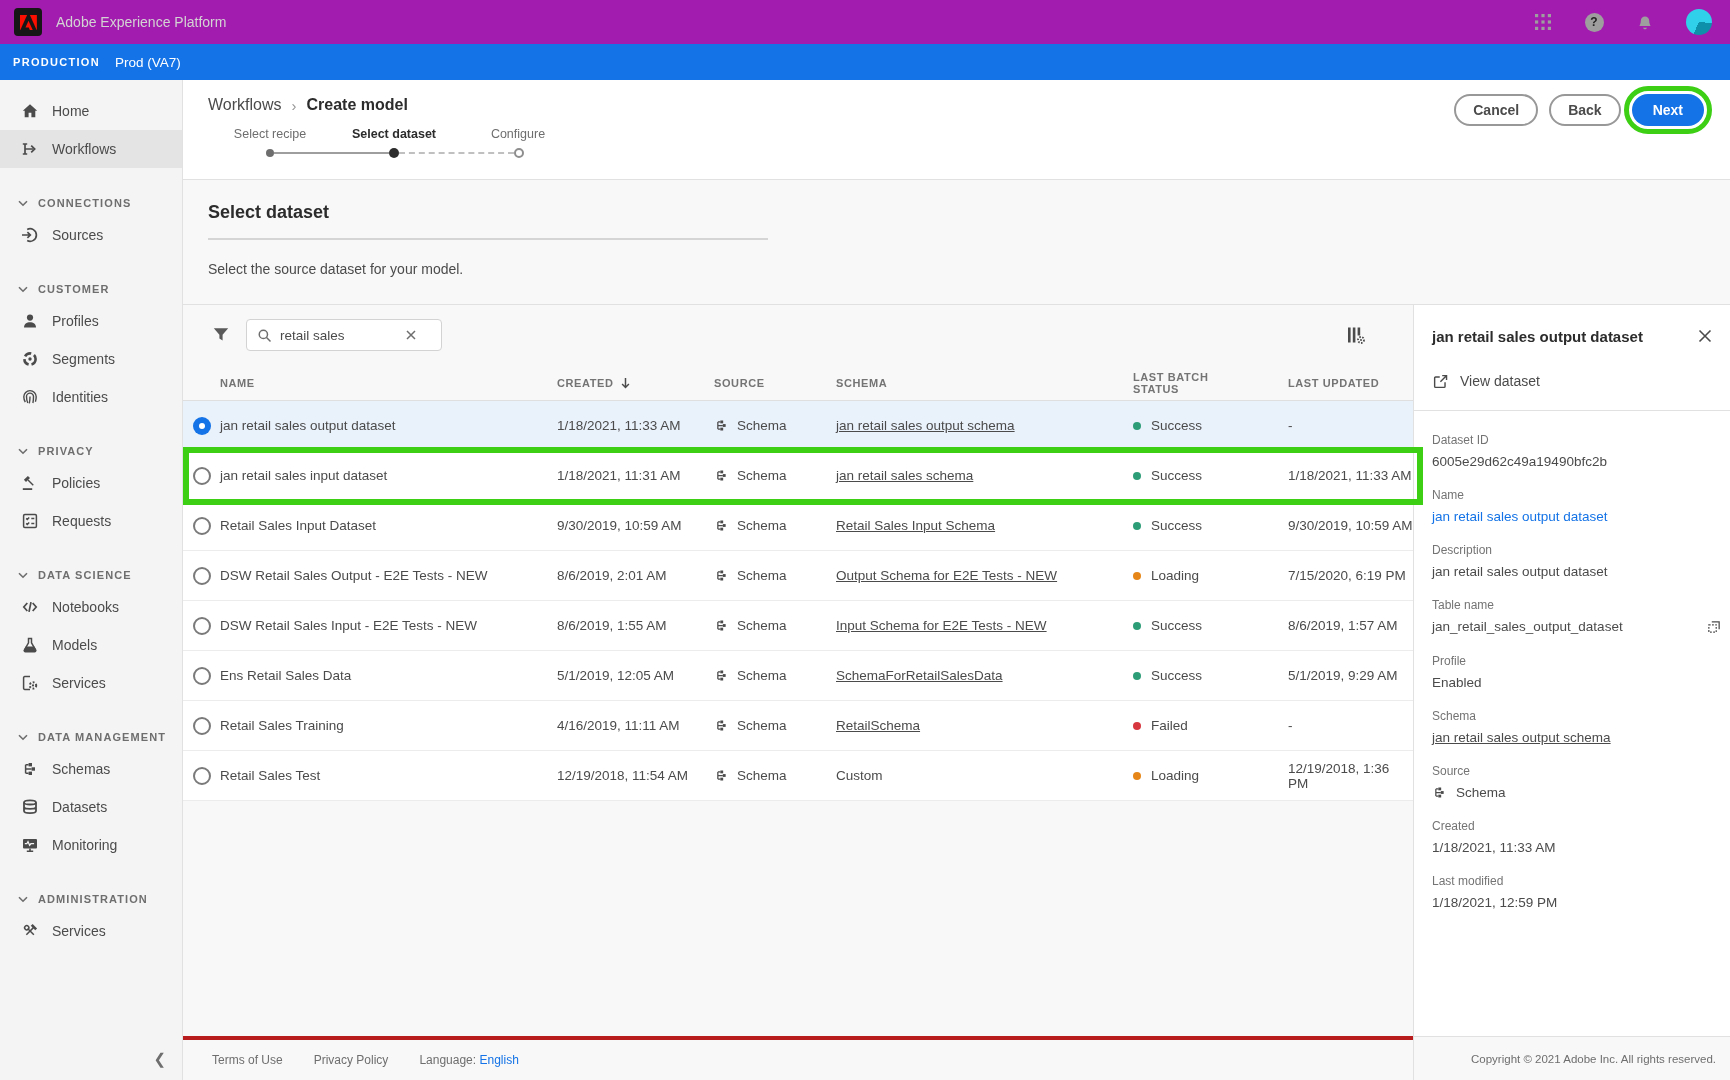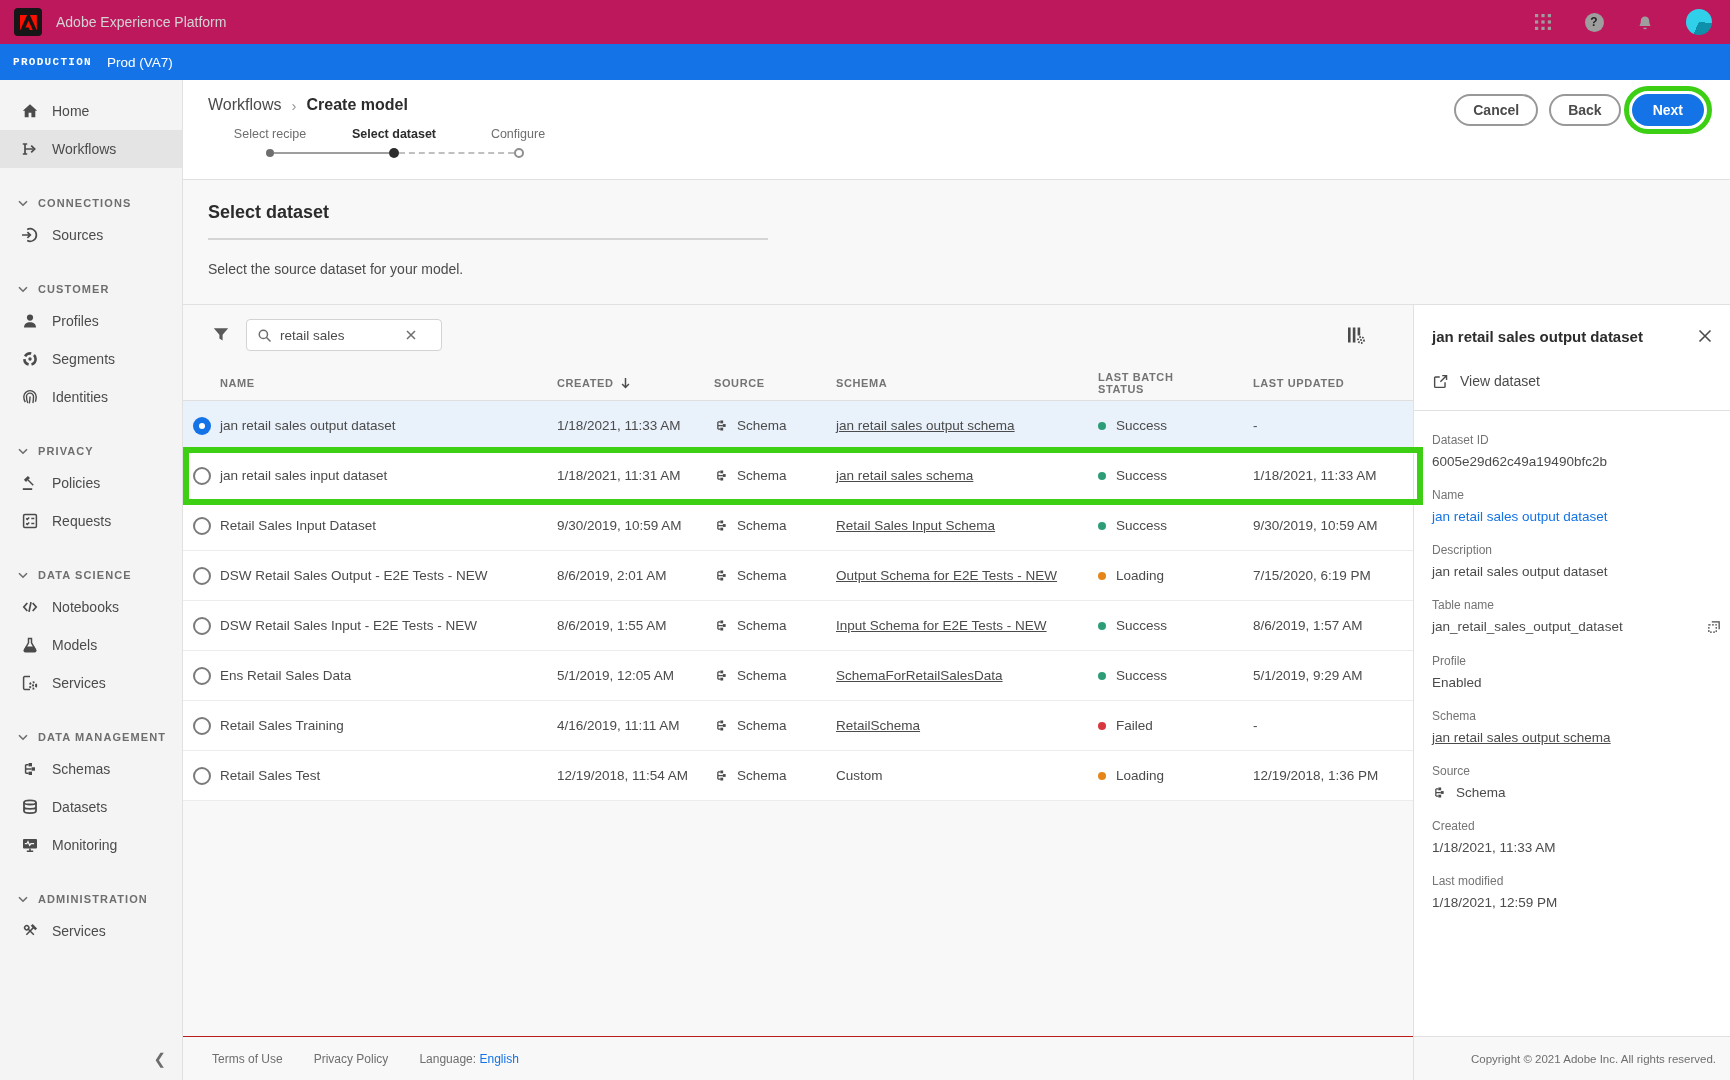--- a/index.html
+++ b/index.html
@@ -1,31 +1,31 @@
 <!DOCTYPE html>
 <html><head>
 <meta charset="utf-8">
 <style>
   * { margin:0; padding:0; box-sizing:border-box; }
   html,body { width:1730px; height:1080px; }
   body { font-family:"Liberation Sans","DejaVu Sans",sans-serif; color:#4b4b4b; background:#f8f8f8; }
   .screen { width:1730px; height:1080px; display:flex; flex-direction:column; overflow:hidden; }
 
   
-  .topbar { height:44px; background:#be185d; display:flex; align-items:center; padding:0 18px 0 14px; flex:none; }
+  .topbar { height:44px; background:#a21caf; display:flex; align-items:center; padding:0 18px 0 14px; flex:none; }
   .logo-tile { width:28px; height:28px; background:#161616; border-radius:4px; display:flex; align-items:center; justify-content:center; }
   .app-title { color:#d3d3d3; font-size:14px; margin-left:14px; }
   .topbar-right { margin-left:auto; display:flex; align-items:center; gap:31px; }
   .tb-icon { width:20px; height:20px; display:flex; align-items:center; justify-content:center; cursor:pointer; }
   .help-circle { width:19px; height:19px; border-radius:50%; background:#9e9e9e; color:#232323; font-size:12px; font-weight:bold; display:flex; align-items:center; justify-content:center; }
   .avatar { width:26px; height:26px; border-radius:50%; background:conic-gradient(from 205deg, #31d0ea 0deg 250deg, #0e90ab 250deg 360deg); }
 
   
   .envbar { height:36px; background:#1473e6; display:flex; align-items:center; padding-left:13px; gap:15px; flex:none; }
-  .env-badge { color:#fff; font-size:11px; font-weight:bold; letter-spacing:1.3px;font-family:Liberation Mono, monospace; }
+  .env-badge { color:#fff; font-size:11px; font-weight:bold; letter-spacing:1.3px; }
   .env-name { color:#fff; font-size:13.5px; }
 
   
   .app { flex:1; display:flex; min-height:0; }
 
   
   .sidebar { width:183px; flex:none; background:#f4f4f4; border-right:1px solid #e1e1e1; padding-top:12px; position:relative; }
   .side-item { height:38px; display:flex; align-items:center; padding-left:21px; gap:13px; font-size:14px; color:#4b4b4b; cursor:pointer; }
   .side-item.selected { background:#e4e4e4; }
   .sicon { width:18px; height:18px; flex:none; display:flex; align-items:center; justify-content:center; }
@@ -69,37 +69,37 @@
   .search { height:32px; width:196px; background:#fff; border:1px solid #d3d3d3; border-radius:4px; display:flex; align-items:center; padding:0 10px; gap:8px; margin-left:16px; }
   .search input { border:none; outline:none; background:transparent; font-size:13.5px; color:#4b4b4b; width:118px; font-family:inherit; }
   .settings { margin-left:auto; cursor:pointer; }
 
   .thead { height:36px; flex:none; display:flex; align-items:center; font-size:11px; font-weight:bold; color:#747474; letter-spacing:.6px; border-bottom:1px solid #dfdfdf; }
   .c-radio { width:37px; flex:none; display:flex; justify-content:center; }
   .c-name { width:337px; flex:none; padding-right:10px; }
   .c-created { width:157px; flex:none; display:flex; align-items:center; gap:6px; }
   .c-source { width:122px; flex:none; display:flex; align-items:center; gap:8px; }
   .c-schema { width:262px; flex:none; padding-right:10px; }
-  .c-status { width:125px; flex:none; display:flex; align-items:center; }
+  .c-status { width:125px; flex:none; display:flex; align-items:center;margin-left:35px; }
   .c-updated { flex:1;padding-left:30px; }
   .trow { height:50px; flex:none; background:#fff; border-bottom:1px solid #ececec; display:flex; align-items:center; font-size:13.5px; color:#4b4b4b; cursor:pointer; }
   .trow.selected { background:#e9f1fb; }
   .radio { width:18px; height:18px; border-radius:50%; border:2px solid #7a7a7a; background:#fff; position:relative; cursor:pointer; }
   .radio.checked { border:none; background:#1473e6; }
   .radio.checked::after { content:""; position:absolute; left:6px; top:6px; width:6px; height:6px; border-radius:50%; background:#fff; }
   .slink { text-decoration:underline; color:#4b4b4b; cursor:pointer; }
   .plain { text-decoration:none; cursor:default; }
   .dot { width:8px; height:8px; border-radius:50%; margin-right:10px; flex:none; }
   .dot.success { background:#2d9d78; }
   .dot.loading { background:#e68619; }
   .dot.failed { background:#d7373f; }
 
   .row-annotation { position:absolute; left:0; top:142px; width:1240px; height:58px; border:6px solid #3ccf14; pointer-events:none; z-index:5; }
 
-  .footer-left { margin-top:auto; height:44px; flex:none; border-top:1px solid #b91c1c; display:flex; align-items:center; gap:31px; padding-left:29px; font-size:12px; color:#6e6e6e; background:#f8f8f8; }
+  .footer-left { margin-top:auto; height:44px; flex:none; border-top:4px solid #b91c1c; display:flex; align-items:center; gap:31px; padding-left:29px; font-size:12px; color:#6e6e6e; background:#f8f8f8; }
   .flink { cursor:pointer; }
   .lang-blue { color:#1473e6; cursor:pointer; }
 
   
   .detail-panel { width:317px; flex:none; background:#fff; border-left:1px solid #e1e1e1; display:flex; flex-direction:column; }
   .panel-head { padding:22px 18px 0 18px; }
   .panel-title-row { display:flex; justify-content:space-between; align-items:flex-start; }
   .panel-title { font-size:15px; font-weight:bold; color:#2c2c2c; line-height:1.3; }
   .panel-close { cursor:pointer; margin-top:2px; }
   .view-dataset { margin-top:26px; display:flex; align-items:center; gap:11px; font-size:14px; color:#4b4b4b; cursor:pointer; }

